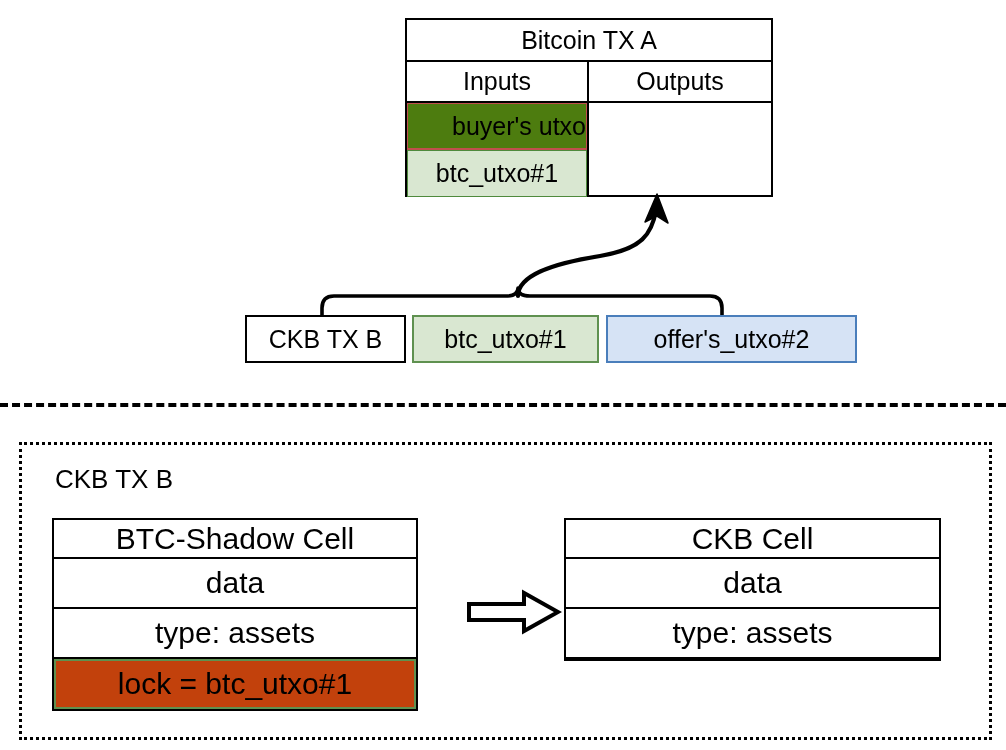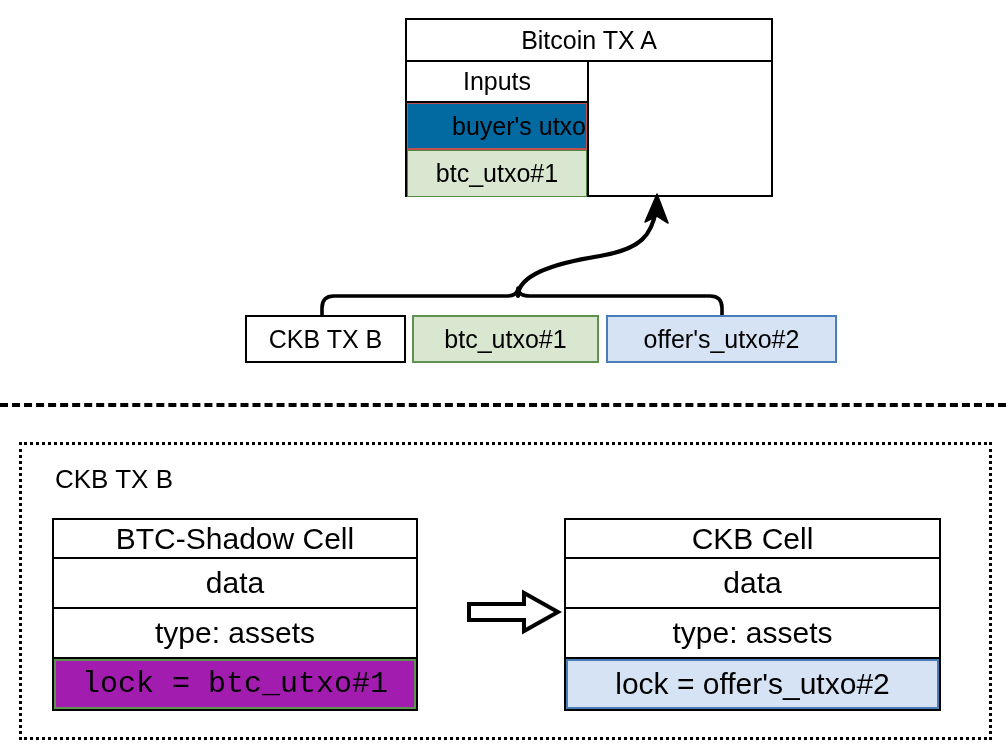--- a/index.html
+++ b/index.html
@@ -75,21 +75,21 @@
     display: flex;
     flex-direction: column;
   }
   #btc-tx-a .hdr {
     height: 41px;
     border-bottom: 2px solid #000;
     font-size: 25px;
   }
   #btc-tx-a .in-pink {
     height: 47px;
-    background: #0369a1;
+    background: #4d7c0f;
     border-bottom: 1px solid #c0504d;
     box-shadow: inset 0 0 0 1px #c0504d;
     padding-left: 44px;
   }
   #btc-tx-a .in-green {
     height: 47px;
     background: #d9e7d1;
     box-shadow: inset 0 0 0 1px #4f8a3d;
   }
   #btc-tx-a .out-commit {
@@ -125,21 +125,21 @@
     background: #fff;
   }
   #strip-btc {
     left: 412px;
     width: 187px;
     border: 2px solid #5f9150;
     background: #d9e7d1;
   }
   #strip-offer {
     left: 606px;
-    width: 231px;
+    width: 251px;
     border: 2px solid #4a7ebb;
     background: #d6e3f5;
   }
 
   
   #divider {
     position: absolute;
     left: 0;
     top: 403px;
     width: 1006px;
@@ -185,23 +185,22 @@
     border-bottom: 2px solid #000;
     height: 50px;
   }
   .cell-table .crow.hdr { height: 39px; }
   .cell-table .crow.last { border-bottom: none; height: 50px; }
 
   #shadow-cell { left: 52px; }
   #ckb-cell { left: 564px; width: 377px; }
 
   .lock-green {
-    background: #a21caf;
+    background: #c2410c;
     box-shadow: inset 0 0 0 2px #5f9150;
-    font-family: Liberation Mono, monospace;
   }
   .lock-blue {
     background: #d6e3f5;
     box-shadow: inset 0 0 0 2px #4a7ebb;
   }
 
   
   #transform-arrow {
     position: absolute;
     left: 466px;
@@ -219,20 +218,21 @@
     <div class="row title-row">
       <div class="cell title-cell">Bitcoin TX A</div>
     </div>
     <div class="body">
       <div class="col-inputs">
         <div class="cell hdr">Inputs</div>
         <div class="cell in-pink">buyer's utxo</div>
         <div class="cell in-green">btc_utxo#1</div>
       </div>
       <div class="col-outputs">
+        <div class="cell hdr">Outputs</div>
       </div>
     </div>
   </div>
 
   <svg id="connector" viewBox="0 0 450 135">
 
     <path d="M 22 126
              L 22 118
              Q 22 106 34 106
              L 206 106
@@ -266,16 +266,15 @@
   </div>
 
   <svg id="transform-arrow" viewBox="0 0 96 46">
     <path d="M 3 15 L 58 15 L 58 4 L 92 23 L 58 42 L 58 31 L 3 31 Z" fill="#ffffff" stroke="#000000" stroke-width="4" stroke-linejoin="miter"></path>
   </svg>
 
   <div class="cell-table" id="ckb-cell">
     <div class="crow hdr">CKB Cell</div>
     <div class="crow">data</div>
     <div class="crow">type: assets</div>
-    <div class="crow last lock-blue">lock = offer's_utxo#2</div>
   </div>
 
 </div>
 
 </body></html>

